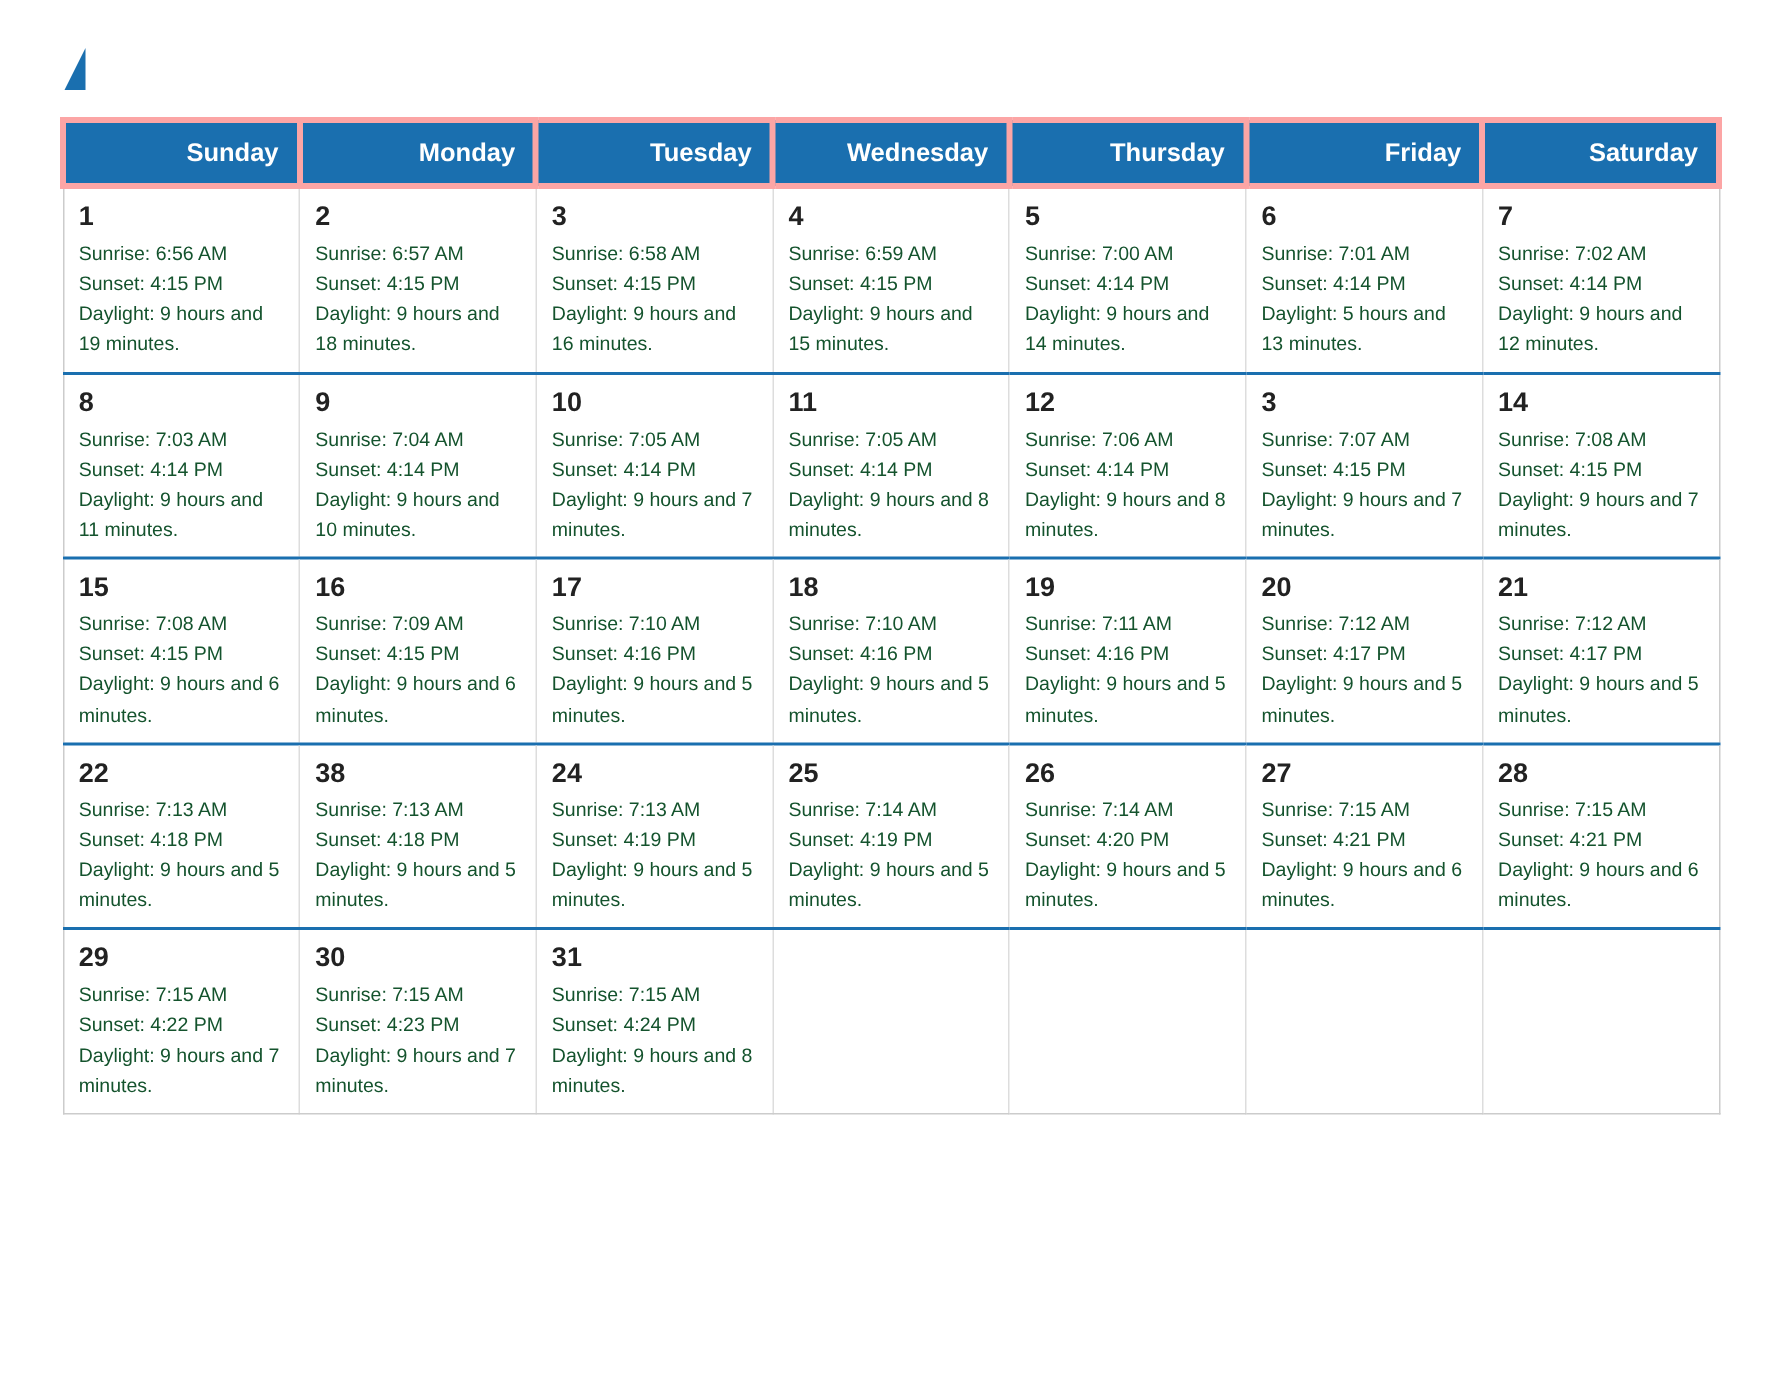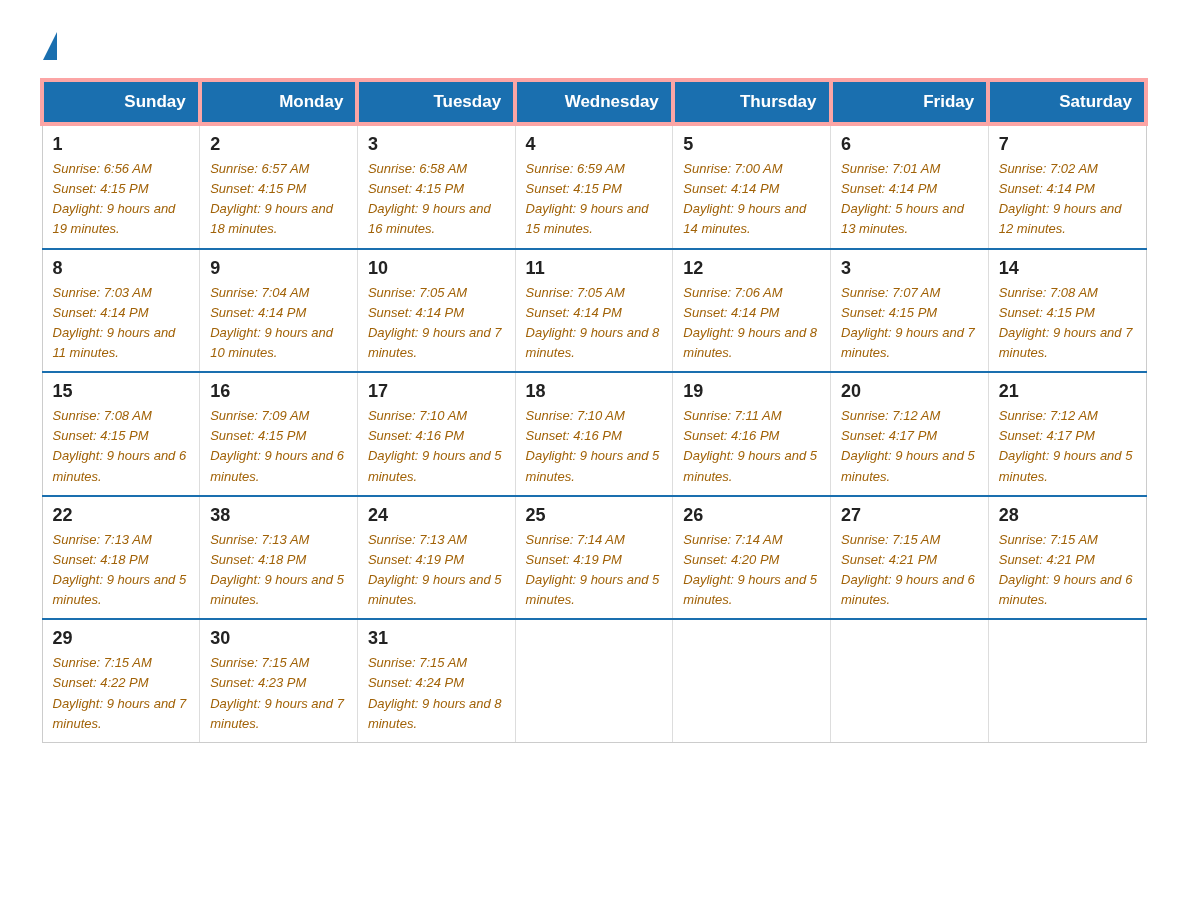--- a/index.html
+++ b/index.html
@@ -84,22 +84,21 @@
     .day-number {
       font-size: 18px;
       font-weight: bold;
       color: #222;
       display: block;
       margin-bottom: 4px;
     }
     .day-info {
       font-size: 13px;
       line-height: 1.55;
-      color: #a16207;
-      font-style: italic;
+      color: #14532d;
     }
     .calendar tr td {
       border-top: 2px solid #1a6faf;
     }
     .calendar tr td:not(:last-child) {
       border-right: 1px solid #ddd;
     }
     .empty-cell {
       background: #fff;
     }

